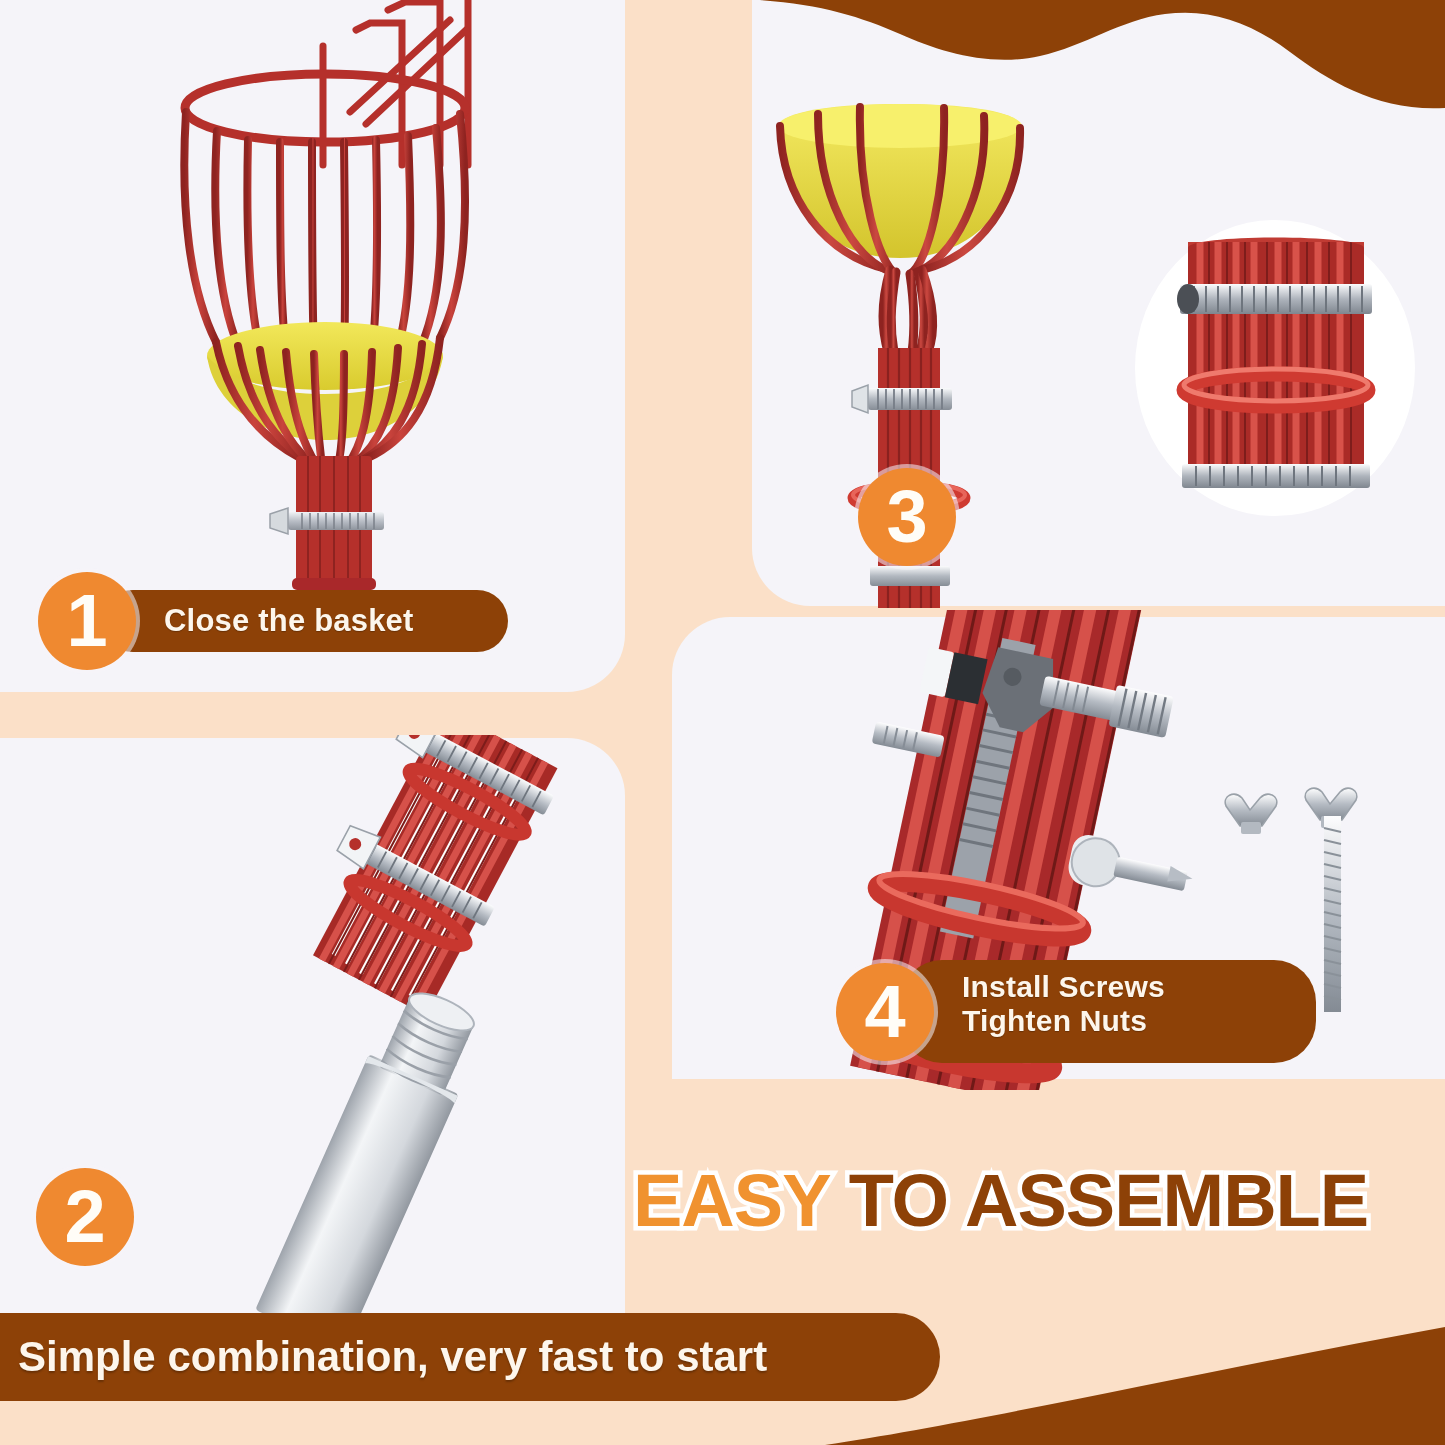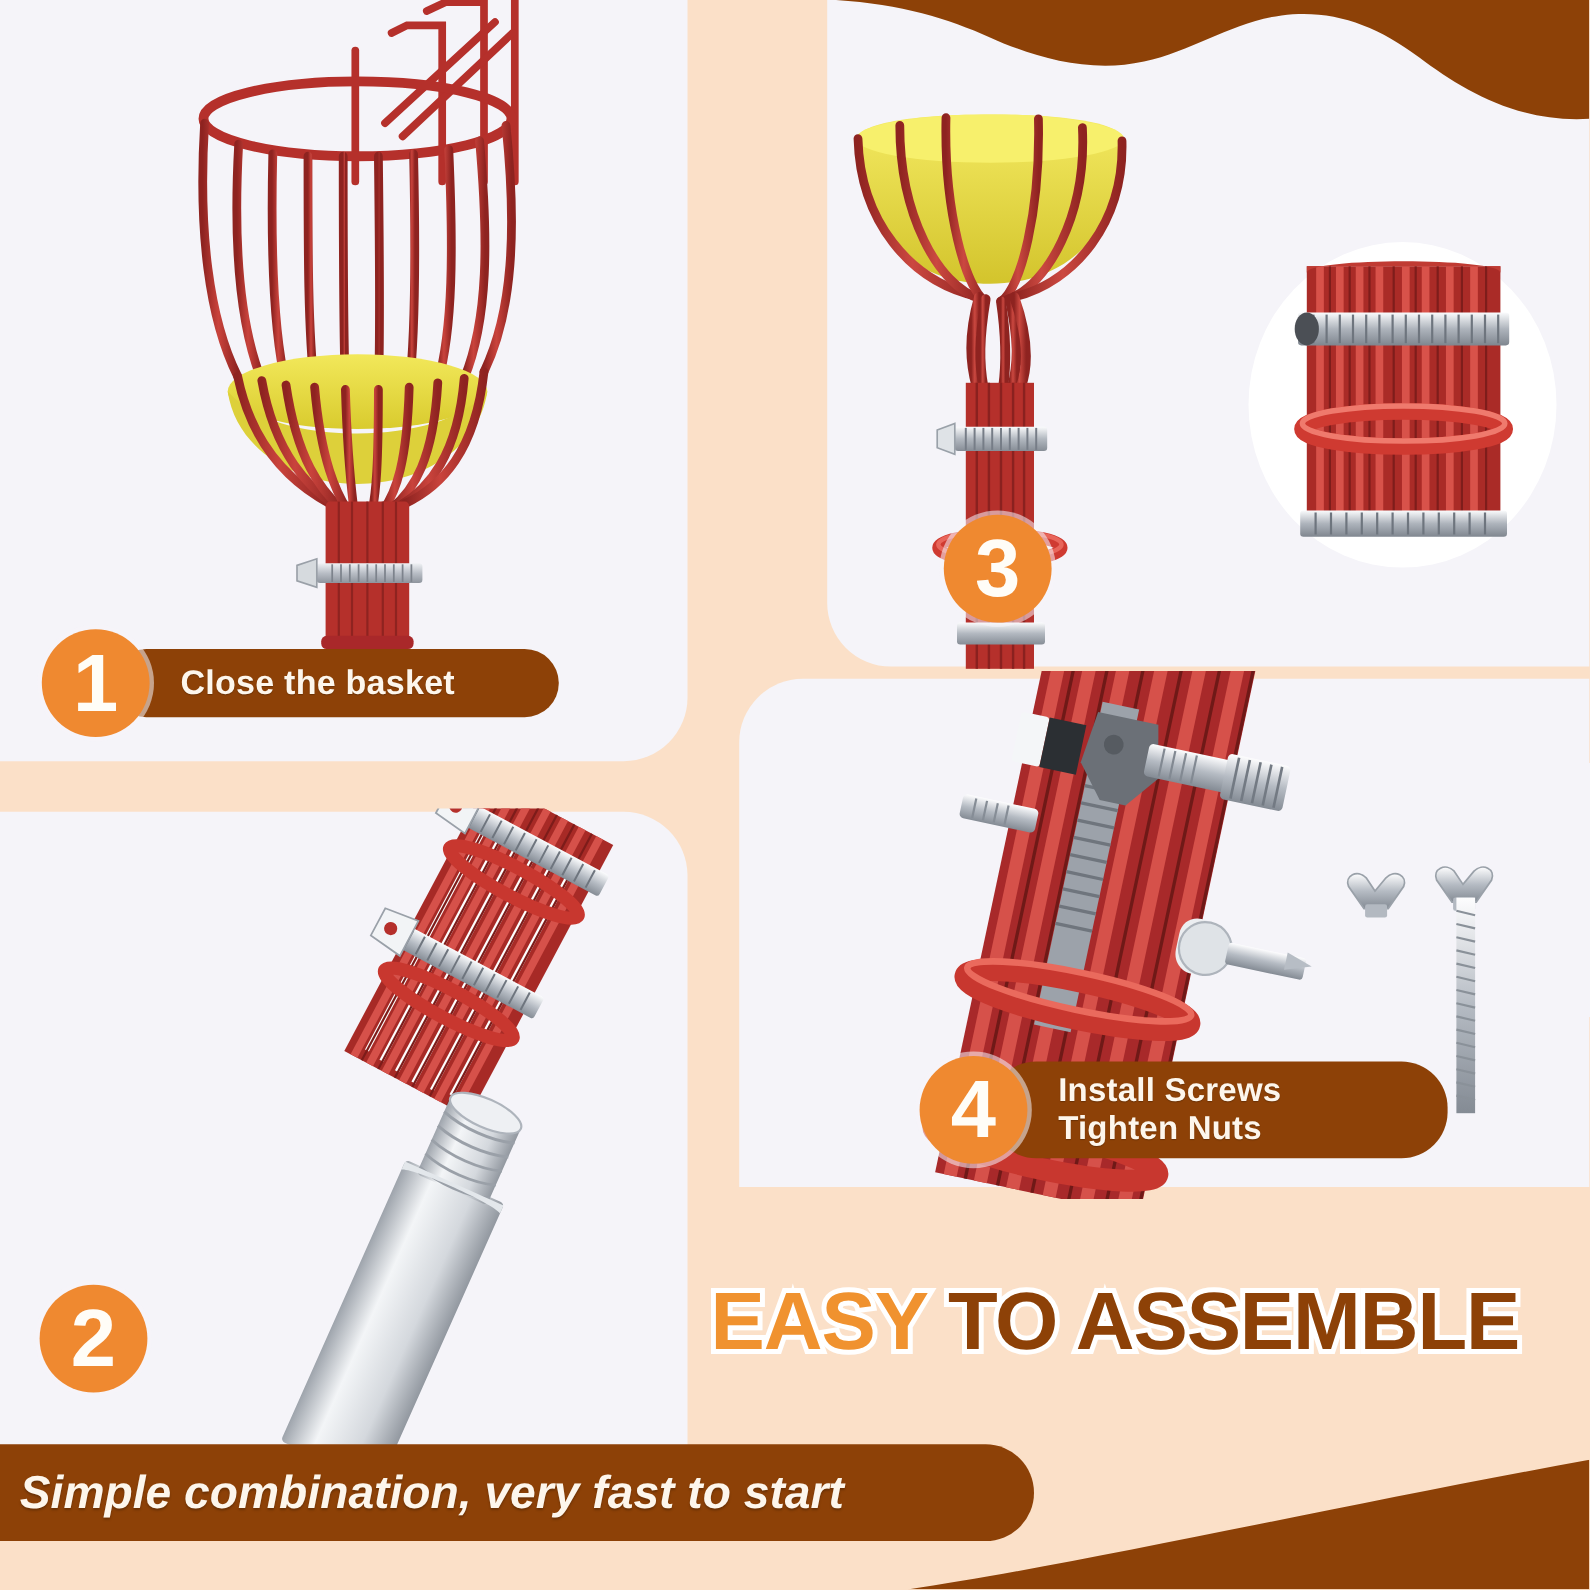--- a/index.html
+++ b/index.html
@@ -45,45 +45,44 @@
     position:relative;z-index:2;
     text-shadow:0 1px 1px rgba(0,0,0,.25);
   }
   #badge-1{left:38px;top:572px;}
   #badge-1 .pill{min-width:310px;}
   #badge-3{left:858px;top:468px;}
   #badge-3 .pill{min-width:320px;}
   #badge-2{left:36px;top:1168px;}
   #badge-2 .pill{min-width:322px;}
   #badge-4{left:836px;top:960px;}
-  #badge-4 .pill{padding-top:10px;padding-bottom:10px;min-width:320px;font-size:30px;}
+  #badge-4 .pill{padding-top:10px;padding-bottom:26px;min-width:320px;font-size:30px;}
 
   
   .headline{
-    position:absolute;left:646px;top:1158px;width:790px;
+    position:absolute;left:633px;top:1158px;width:790px;
     font-size:74px;font-weight:bold;letter-spacing:-1px;
     font-family:"Liberation Sans", sans-serif;
     white-space:nowrap;
     -webkit-text-stroke:9px #ffffff;
     paint-order:stroke fill;
     z-index:30;
   }
   .headline .w1{color:#f0922f;}
   .headline .w2{color:#8d4107;}
 
   
   .bottombar{
     position:absolute;left:-30px;bottom:44px;width:970px;height:88px;
     background:#8d4107;border-radius:0 46px 46px 0;
     display:flex;align-items:center;z-index:35;
   }
   .bottombar span{
     margin-left:48px;color:#fdf6ec;font-size:42px;font-weight:bold;
     text-shadow:0 2px 2px rgba(0,0,0,.25);
-    font-style:italic;
   }
 
   
   .art{position:absolute;pointer-events:none;}
   #art-1{left:120px;top:-10px;width:470px;height:620px;z-index:10;}
   #art-3{left:760px;top:90px;width:420px;height:530px;z-index:10;}
   #art-3b{left:1130px;top:218px;width:290px;height:300px;z-index:10;}
   #art-2{left:200px;top:735px;width:420px;height:600px;z-index:10;}
   #art-4{left:760px;top:610px;width:690px;height:480px;z-index:10;}
 </style>

